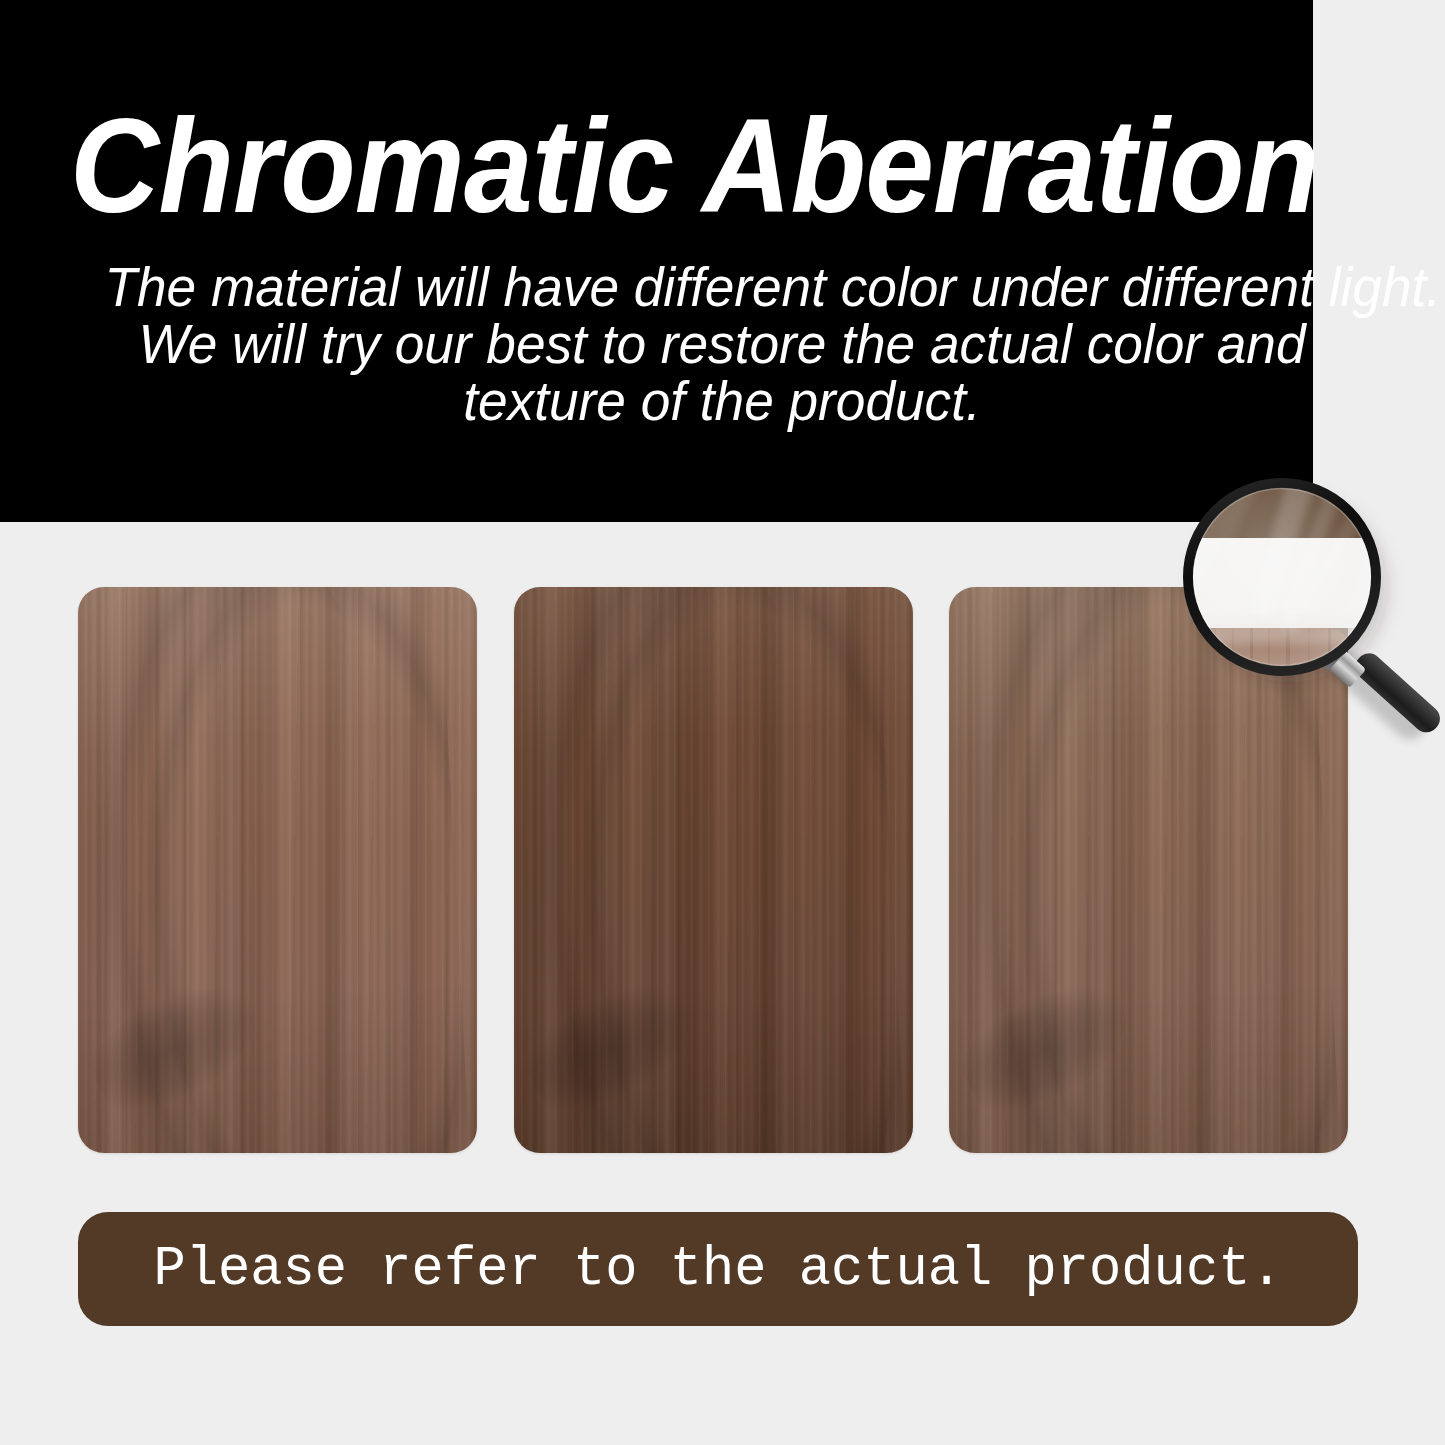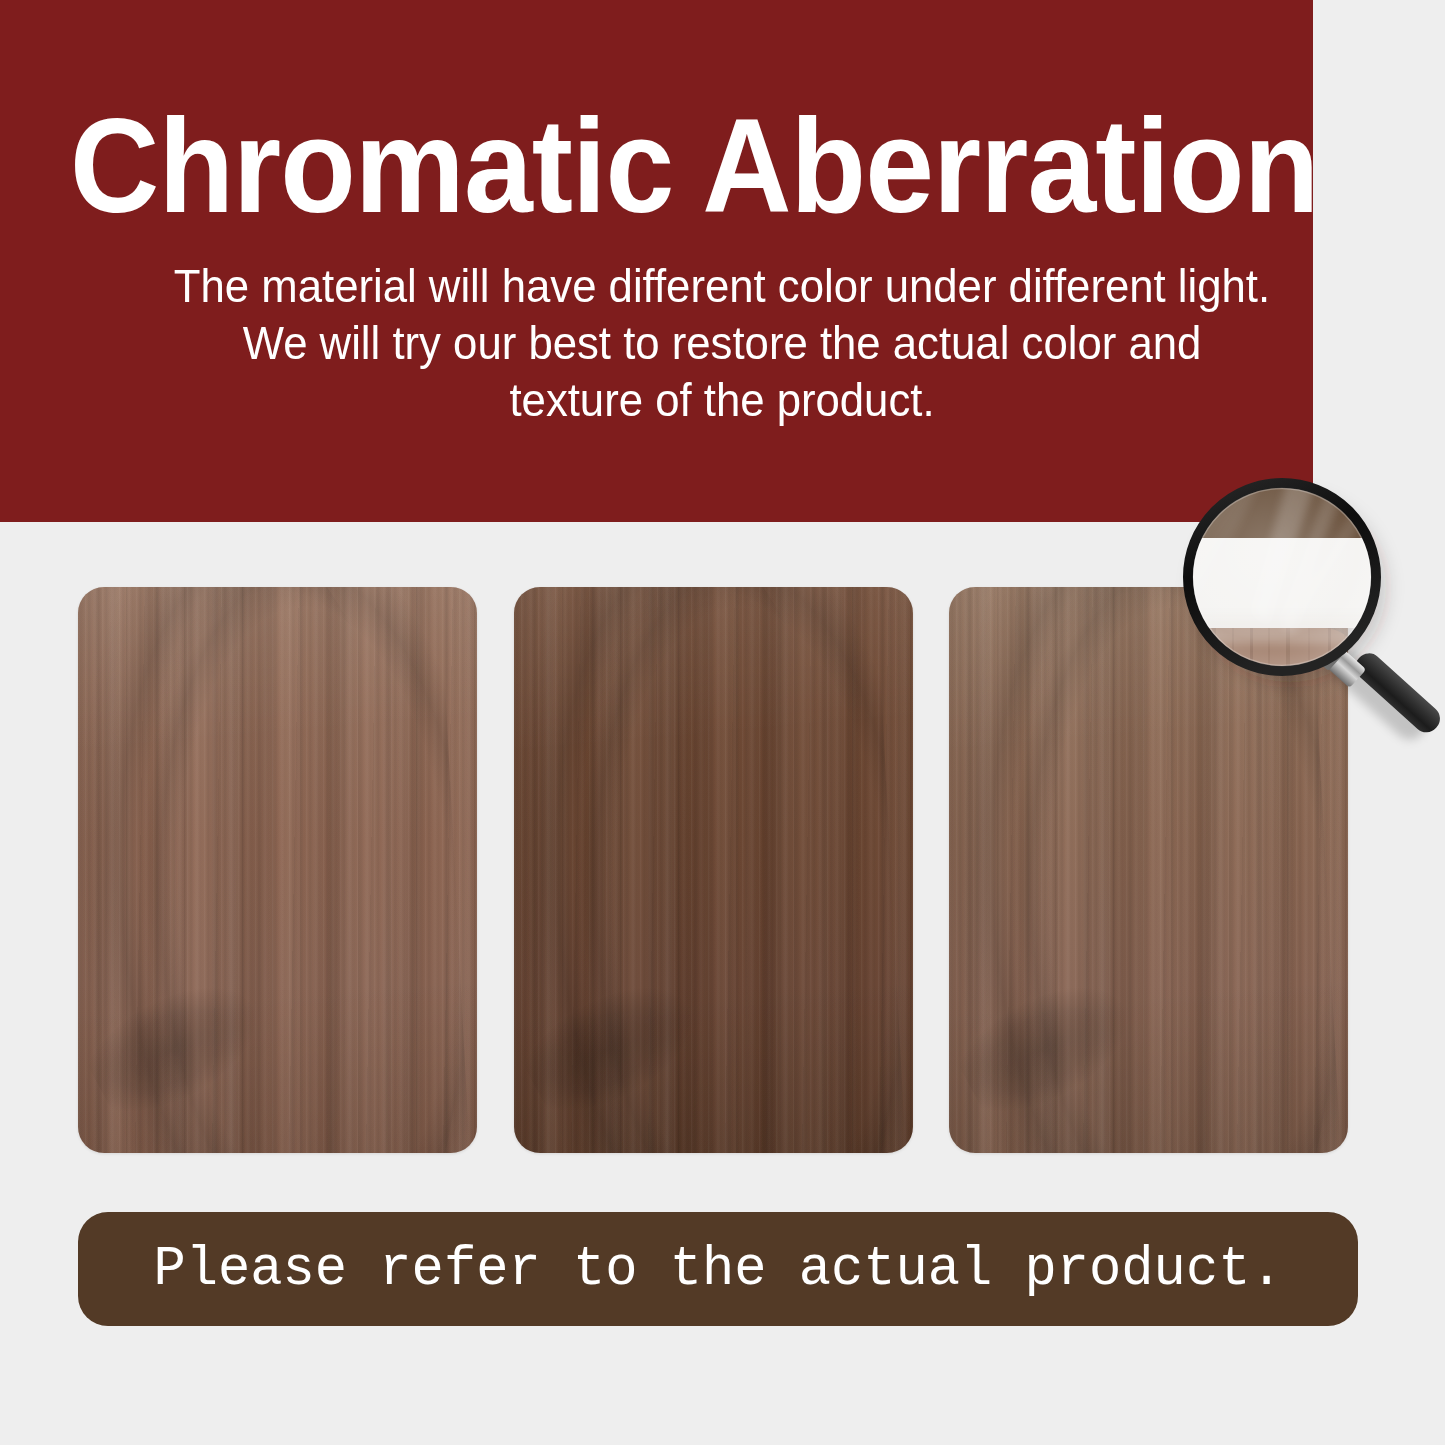--- a/index.html
+++ b/index.html
@@ -17,22 +17,23 @@
     font-family: "Liberation Sans", sans-serif;
   }
 
   
   .header-band {
     position: absolute;
     left: 0;
     top: 0;
     width: 1313px;
     height: 522px;
-    background: #7f1d1d;
+    background: #000000;
     z-index: 2;
+    font-style: italic;
   }
   .header-title {
     position: absolute;
     left: 70px;
     top: 100px;
     width: 1310px;
     color: #ffffff;
     font-size: 133px;
     line-height: 133px;
     font-weight: 700;
@@ -40,21 +41,21 @@
     transform: scaleX(0.93);
     transform-origin: left center;
     white-space: nowrap;
   }
   .header-subtitle {
     position: absolute;
     left: 72px;
     top: 258px;
     width: 1300px;
     color: #ffffff;
-    font-size: 46px;
+    font-size: 56px;
     line-height: 57px;
     font-weight: 400;
     text-align: center;
   }
   .header-subtitle .sub-line {
     display: block;
     white-space: nowrap;
     transform: scaleX(0.95);
   }
 

